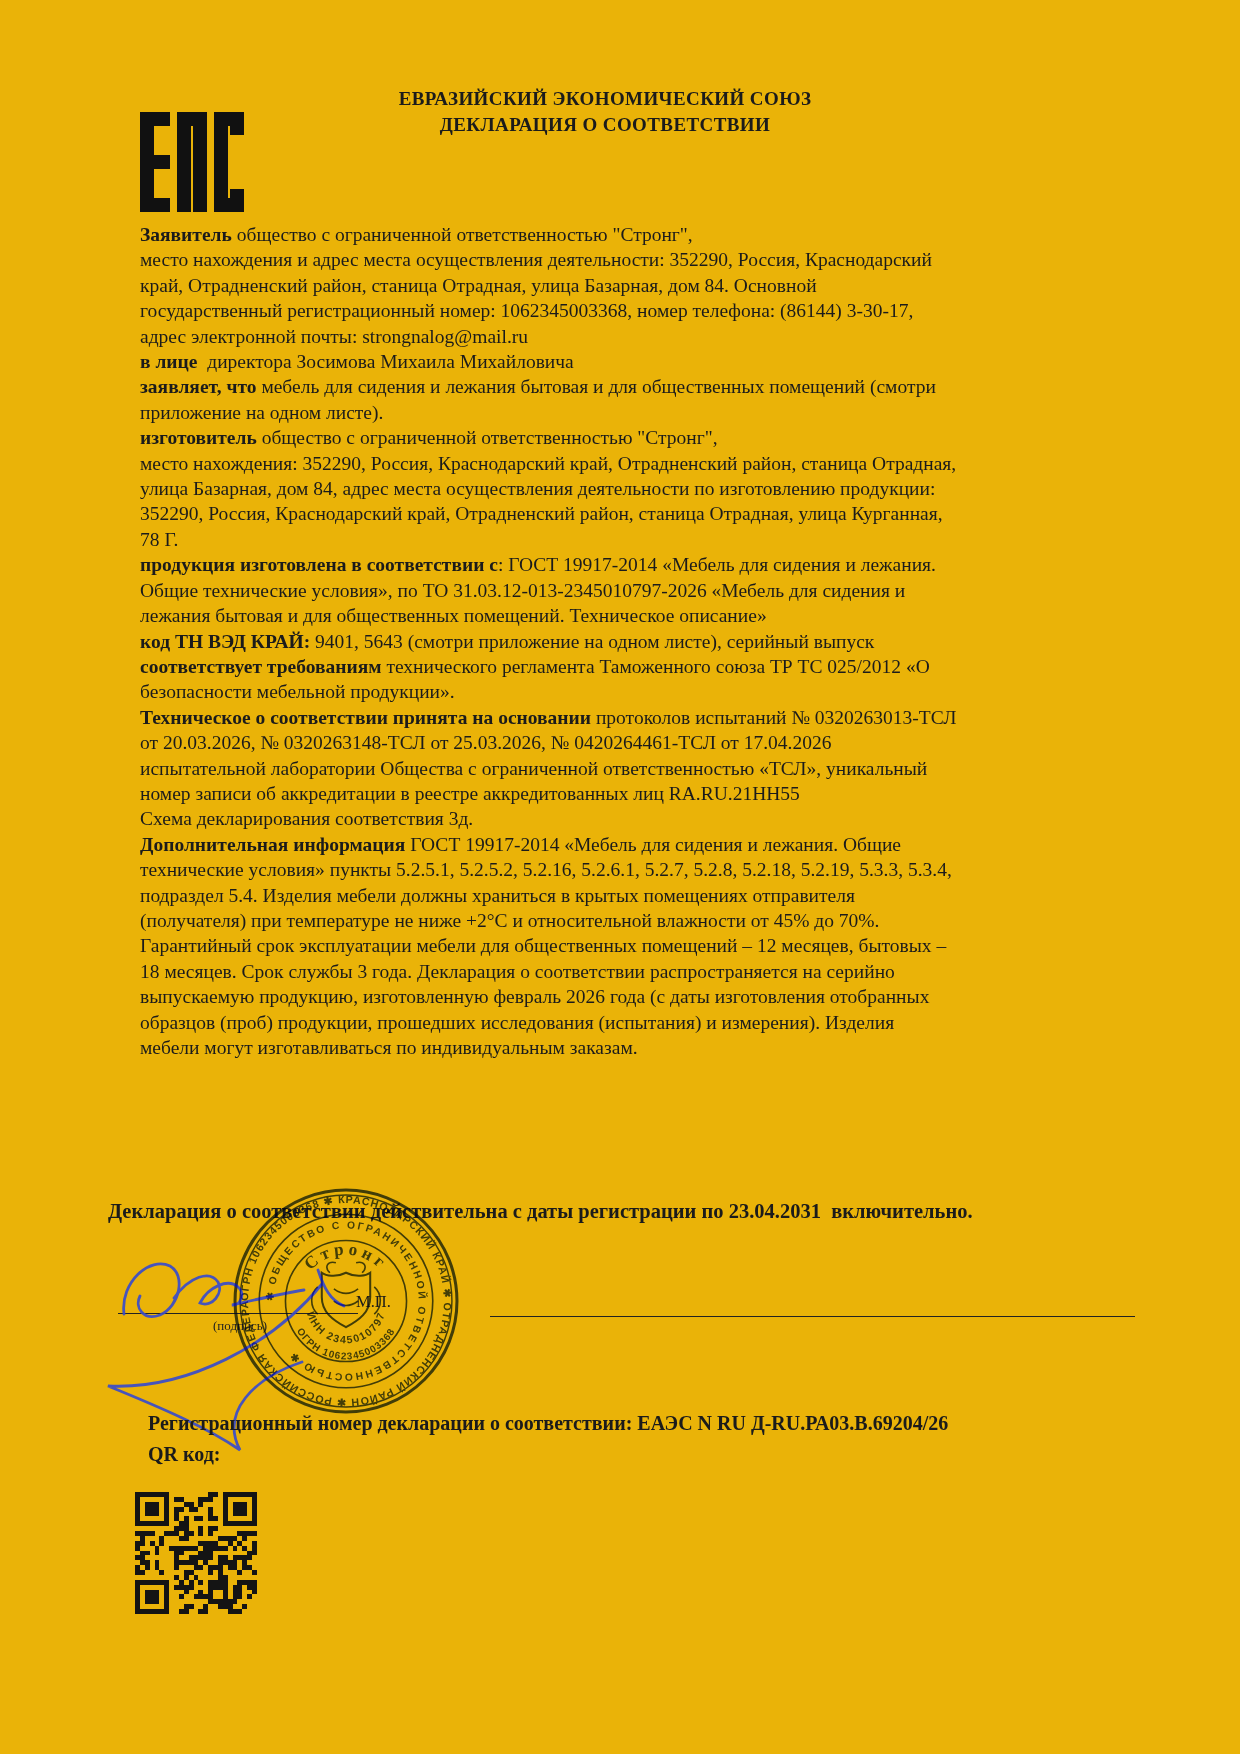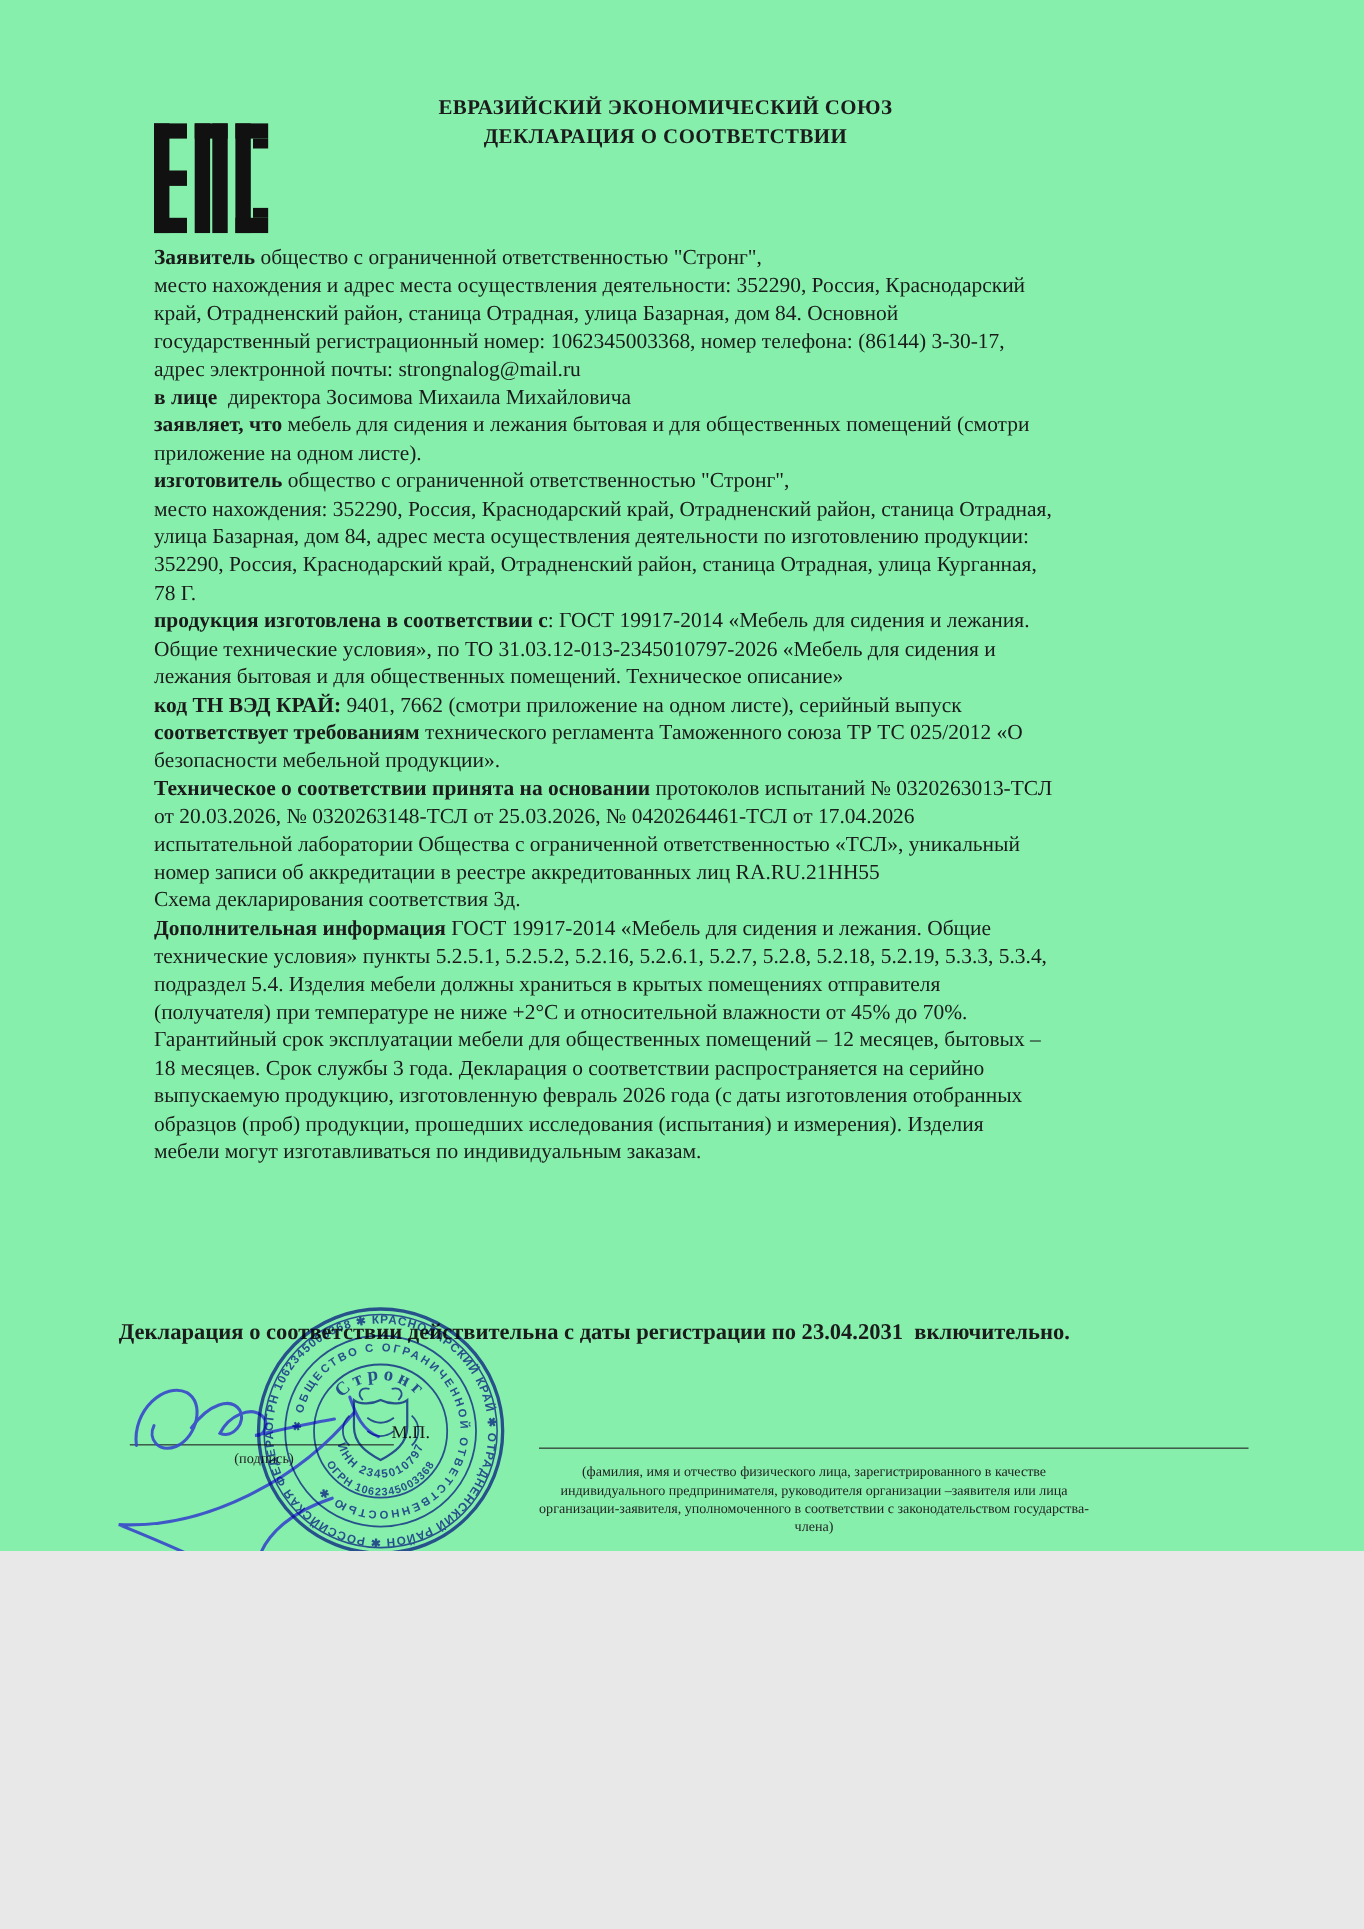--- a/index.html
+++ b/index.html
@@ -1,20 +1,20 @@
 <!DOCTYPE html>
 <html><head>
 <meta charset="utf-8">
 <style>
   html,body{margin:0;padding:0;background:#e8e8e8;}
   .page{
     position:relative;
-    width:1240px;height:1410px;
+    width:1240px;height:1754px;
     margin:0 auto;
-    background:#86efac;
+    background:#eab308;
     font-family:"Liberation Serif","DejaVu Serif",serif;
     color:#1b1b1b;
     overflow:hidden;
   }
   .eac-logo{position:absolute;left:140px;top:112px;width:104px;height:100px;}
   .doc-title{
     position:absolute;left:0;top:86px;width:1210px;
     text-align:center;font-weight:bold;font-size:19px;line-height:26px;
     letter-spacing:.4px;
   }
@@ -89,21 +89,21 @@
 место нахождения и адрес места осуществления деятельности: 352290, Россия, Краснодарский
 край, Отрадненский район, станица Отрадная, улица Базарная, дом 84. Основной
 государственный регистрационный номер: 1062345003368, номер телефона: (86144) 3-30-17,
 адрес электронной почты: strongnalog@mail.ru</span></p><p><b>в лице</b><span>  директора Зосимова Михаила Михайловича</span></p><p><b>заявляет, что</b><span> мебель для сидения и лежания бытовая и для общественных помещений (смотри
 приложение на одном листе).</span></p><p><b>изготовитель</b><span> общество с ограниченной ответственностью "Стронг",
 место нахождения: 352290, Россия, Краснодарский край, Отрадненский район, станица Отрадная,
 улица Базарная, дом 84, адрес места осуществления деятельности по изготовлению продукции:
 352290, Россия, Краснодарский край, Отрадненский район, станица Отрадная, улица Курганная,
 78 Г.</span></p><p><b>продукция изготовлена в соответствии с</b><span>: ГОСТ 19917-2014 «Мебель для сидения и лежания.
 Общие технические условия», по ТО 31.03.12-013-2345010797-2026 «Мебель для сидения и
-лежания бытовая и для общественных помещений. Техническое описание»</span></p><p><b>код ТН ВЭД КРАЙ:</b><span> 9401, 7662 (смотри приложение на одном листе), серийный выпуск</span></p><p><b>соответствует требованиям</b><span> технического регламента Таможенного союза ТР ТС 025/2012 «О
+лежания бытовая и для общественных помещений. Техническое описание»</span></p><p><b>код ТН ВЭД КРАЙ:</b><span> 9401, 5643 (смотри приложение на одном листе), серийный выпуск</span></p><p><b>соответствует требованиям</b><span> технического регламента Таможенного союза ТР ТС 025/2012 «О
 безопасности мебельной продукции».</span></p><p><b>Техническое о соответствии принята на основании</b><span> протоколов испытаний № 0320263013-ТСЛ
 от 20.03.2026, № 0320263148-ТСЛ от 25.03.2026, № 0420264461-ТСЛ от 17.04.2026
 испытательной лаборатории Общества с ограниченной ответственностью «ТСЛ», уникальный
 номер записи об аккредитации в реестре аккредитованных лиц RA.RU.21НН55
 Схема декларирования соответствия 3д.</span></p><p><b>Дополнительная информация</b><span> ГОСТ 19917-2014 «Мебель для сидения и лежания. Общие
 технические условия» пункты 5.2.5.1, 5.2.5.2, 5.2.16, 5.2.6.1, 5.2.7, 5.2.8, 5.2.18, 5.2.19, 5.3.3, 5.3.4,
 подраздел 5.4. Изделия мебели должны храниться в крытых помещениях отправителя
 (получателя) при температуре не ниже +2°С и относительной влажности от 45% до 70%.
 Гарантийный срок эксплуатации мебели для общественных помещений – 12 месяцев, бытовых –
 18 месяцев. Срок службы 3 года. Декларация о соответствии распространяется на серийно
@@ -111,24 +111,20 @@
 образцов (проб) продукции, прошедших исследования (испытания) и измерения). Изделия
 мебели могут изготавливаться по индивидуальным заказам.</span></p></div>
 
   <div class="validity-line">Декларация о соответствии действительна с даты регистрации по 23.04.2031  включительно.</div>
 
   <div class="sig-area">
     <div class="sig-line-left"></div>
     <div class="podpis-label">(подпись)</div>
     <div class="mp-label">М.П.</div>
     <div class="sig-line-right"></div>
-    <div class="signatory-caption">(фамилия, имя и отчество физического лица, зарегистрированного в качестве
-индивидуального предпринимателя, руководителя организации –заявителя или лица
-организации-заявителя, уполномоченного в соответствии с законодательством государства-
-члена)</div>
 
     <svg class="signature-svg" viewBox="0 0 420 225" fill="none" stroke="#3a4ccb" stroke-width="2.8" stroke-linecap="round" opacity="0.92">
       <path d="M32,74 C28,42 58,16 78,26 C94,35 88,66 68,75 C52,81 42,68 48,56"></path>
       <path d="M82,58 C98,36 118,30 126,42 C132,53 120,68 108,63 C116,47 136,38 146,47 C154,54 148,66 140,65 C162,60 188,54 212,50"></path>
       <path d="M230,44 C180,105 95,150 16,146 C70,168 116,188 148,210 C128,172 162,138 210,122"></path>
       <path d="M226,30 C232,48 238,60 252,66"></path>
     </svg>
 
     <svg class="stamp" viewBox="0 0 224 224">
       <defs>

